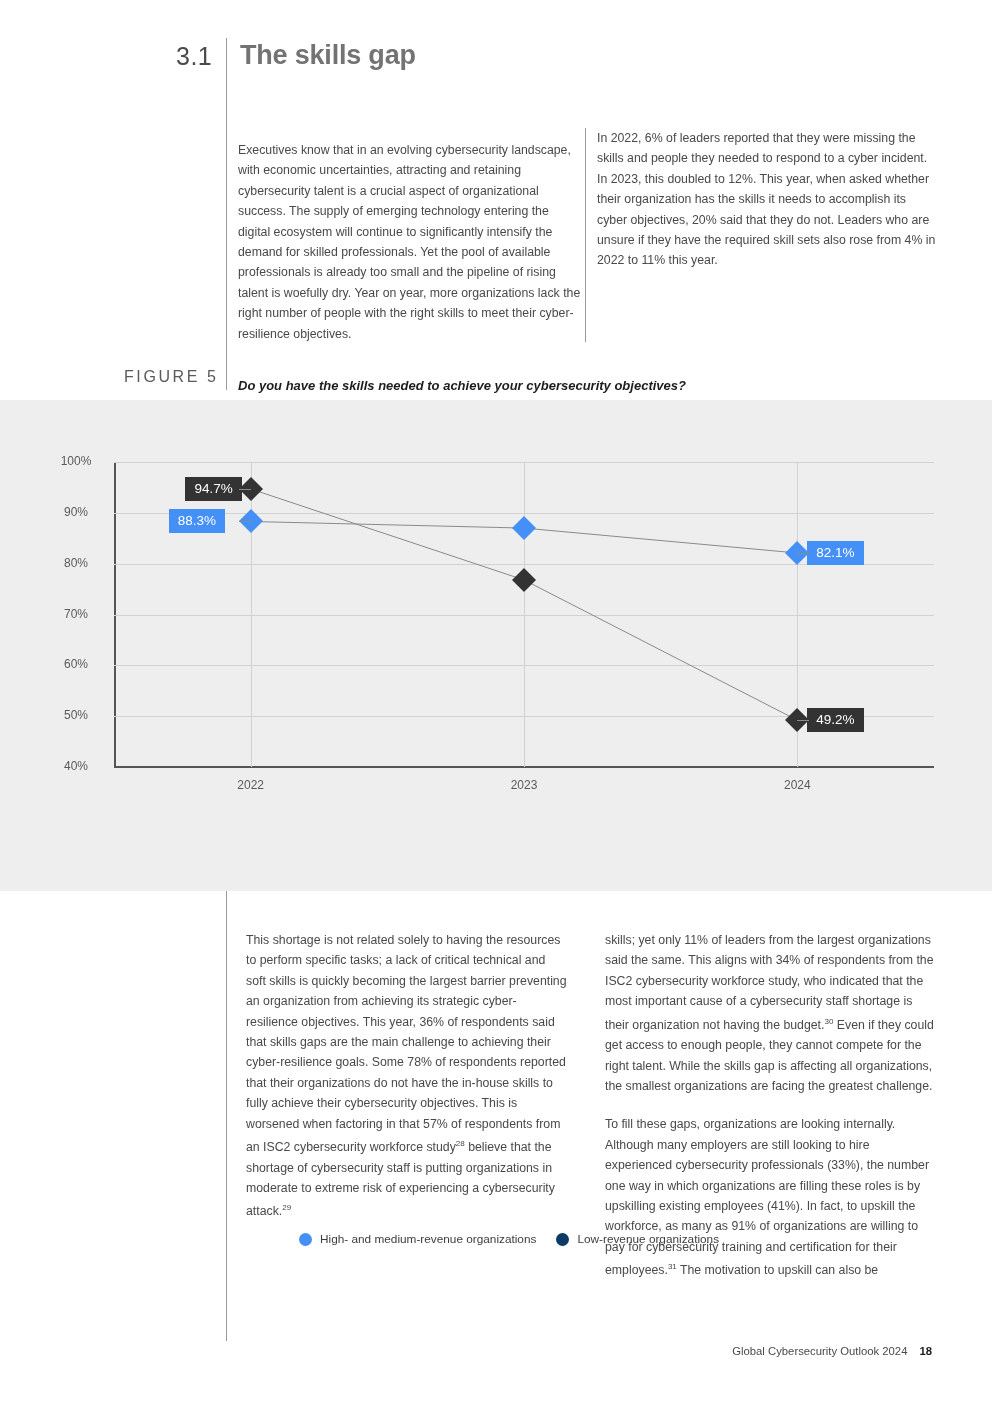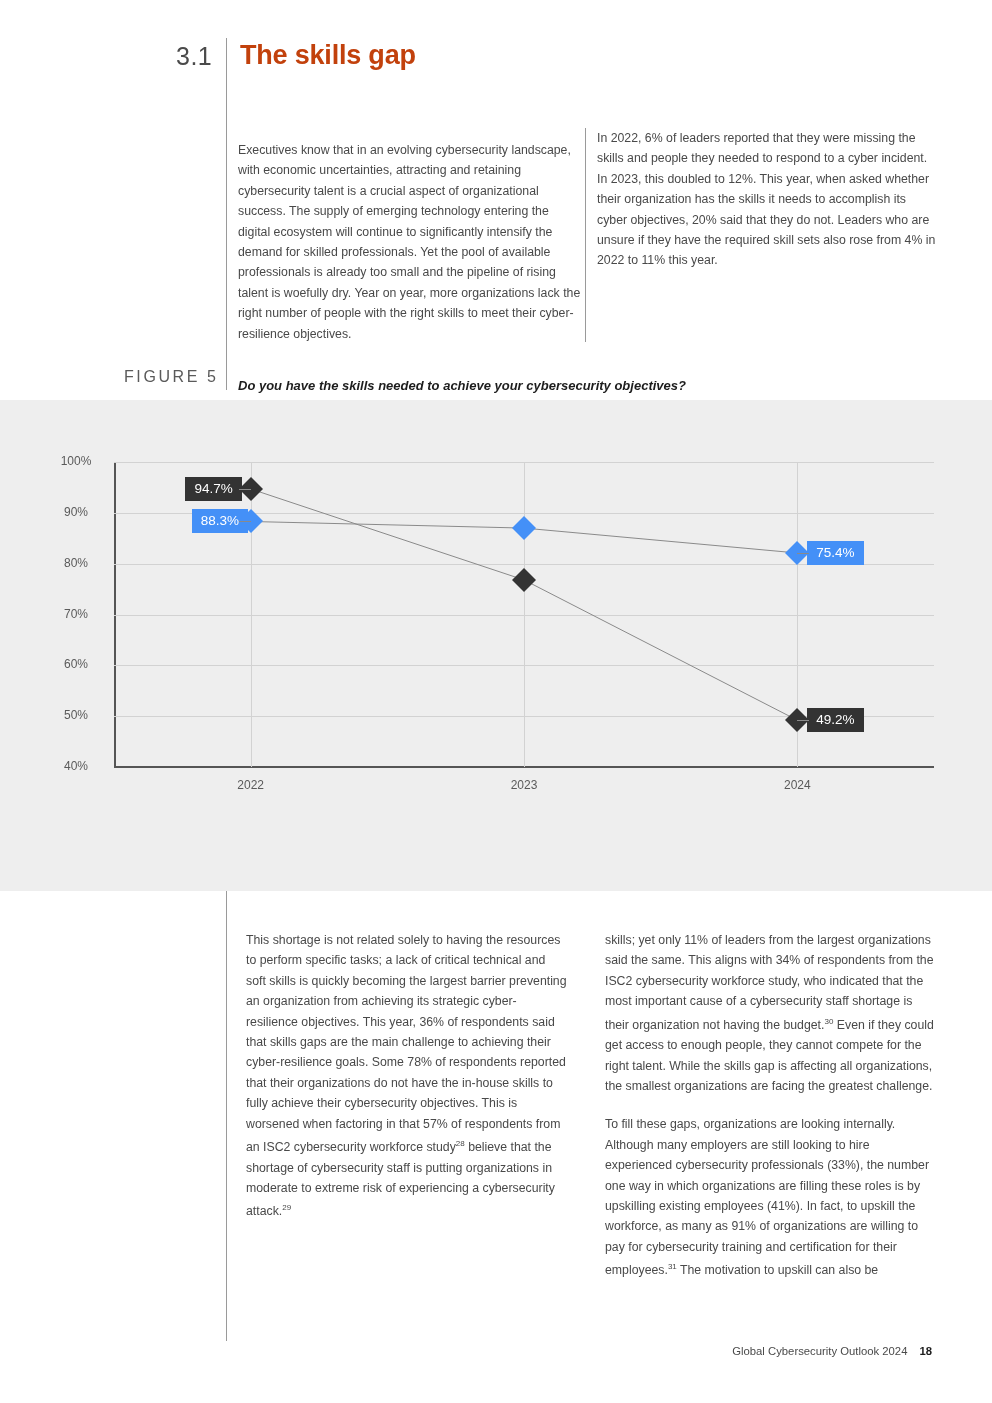--- a/index.html
+++ b/index.html
@@ -15,21 +15,21 @@
   .sec-num {
     position:absolute; left:176px; top:42px;
     font-size:25px; color:#4a4a4a; letter-spacing:0.5px;
   }
   .vrule-main {
     position:absolute; left:226px; top:38px; width:1px; height:352px;
     background:#9a9a9a;
   }
   .sec-title {
     position:absolute; left:240px; top:40px;
-    font-size:27px; font-weight:bold; color:#c2410c; letter-spacing:-0.2px;
+    font-size:27px; font-weight:bold; color:#737373; letter-spacing:-0.2px;
   }
 
   
   .intro { position:absolute; left:0; top:128px; width:992px; }
   .col {
     position:absolute; font-size:12.3px; line-height:20.4px; color:#494949;
   }
   .col p { margin:0 0 14px 0; }
   .col-left  { left:238px; top:12px; width:345px; }
   .col-right { left:597px; top:0px; width:340px; }
@@ -169,35 +169,45 @@
       <div class="xlab" style="left: 250.667px;">2022</div>
       <div class="xlab" style="left: 524px;">2023</div>
       <div class="xlab" style="left: 797.333px;">2024</div>
     </div>
   <svg id="line-layer" style="position:absolute;left:0;top:0;width:992px;height:491px;pointer-events:none;">
       <polyline points="250.66666666666666,121.47500000000002 524,128.08333333333331 797.3333333333334,152.9916666666667" fill="none" stroke="#8a8a8a" stroke-width="1"></polyline>
       <polyline points="250.66666666666666,88.94166666666665 524,179.93333333333334 797.3333333333334,320.23333333333335" fill="none" stroke="#8a8a8a" stroke-width="1"></polyline>
     </svg>
   <div id="marker-layer">
       <div class="marker blue" style="left: 250.667px; top: 121.475px;"></div>
-      <div class="dlabel blue" style="top: 121.475px; right: 744px; text-align: center;">88.3%</div>
+      <div class="dlabel blue" style="top: 121.475px; right: 767px; text-align: center;">88.3%</div>
       <div style="position: absolute; height: 1px; background: rgb(138, 138, 138); top: 121.475px; width: 12px; left: 238.667px;"></div>
       <div class="marker blue" style="left: 524px; top: 128.083px;"></div>
       <div class="marker blue" style="left: 797.333px; top: 152.992px;"></div>
-      <div class="dlabel blue" style="top: 152.992px; left: 807.333px;">75.4%</div>
+      <div class="dlabel blue" style="top: 152.992px; left: 807.333px;">82.1%</div>
       <div style="position: absolute; height: 1px; background: rgb(138, 138, 138); top: 152.992px; width: 12px; left: 797.333px;"></div>
       <div class="marker dark" style="left: 250.667px; top: 88.9417px;"></div>
       <div class="dlabel dark" style="top: 88.9417px; right: 750.333px;">94.7%</div>
       <div style="position: absolute; height: 1px; background: rgb(138, 138, 138); top: 88.9417px; width: 12px; left: 238.667px;"></div>
       <div class="marker dark" style="left: 524px; top: 179.933px;"></div>
       <div class="marker dark" style="left: 797.333px; top: 320.233px;"></div>
       <div class="dlabel dark" style="top: 320.233px; left: 807.333px;">49.2%</div>
       <div style="position: absolute; height: 1px; background: rgb(138, 138, 138); top: 320.233px; width: 12px; left: 797.333px;"></div>
     </div>
 
+  <div class="legend">
+    <div class="lg-item">
+      <span class="lg-dot blue"></span>
+      <span class="lg-text">High- and medium-revenue organizations</span>
+    </div>
+    <div class="lg-item">
+      <span class="lg-dot navy"></span>
+      <span class="lg-text">Low-revenue organizations</span>
+    </div>
+  </div>
 </div>
 
 <div class="vrule-bottom"></div>
 <div class="bottom">
   <div class="bcol bcol-left">
     <p><span>This shortage is not related solely to having the resources to perform specific tasks; a lack of critical technical and soft skills is quickly becoming the largest barrier preventing an organization from achieving its strategic cyber-resilience objectives. This year, 36% of respondents said that skills gaps are the main challenge to achieving their cyber-resilience goals. Some 78% of respondents reported that their organizations do not have the in-house skills to fully achieve their cybersecurity objectives. This is worsened when factoring in that 57% of respondents from an ISC2 cybersecurity workforce study</span><sup>28</sup><span> believe that the shortage of cybersecurity staff is putting organizations in moderate to extreme risk of experiencing a cybersecurity attack.</span><sup>29</sup></p>
   </div>
   <div class="bcol bcol-right">
     <p><span>skills; yet only 11% of leaders from the largest organizations said the same. This aligns with 34% of respondents from the ISC2 cybersecurity workforce study, who indicated that the most important cause of a cybersecurity staff shortage is their organization not having the budget.</span><sup>30</sup><span> Even if they could get access to enough people, they cannot compete for the right talent. While the skills gap is affecting all organizations, the smallest organizations are facing the greatest challenge.</span></p>
     <p><span>To fill these gaps, organizations are looking internally. Although many employers are still looking to hire experienced cybersecurity professionals (33%), the number one way in which organizations are filling these roles is by upskilling existing employees (41%). In fact, to upskill the workforce, as many as 91% of organizations are willing to pay for cybersecurity training and certification for their employees.</span><sup>31</sup><span> The motivation to upskill can also be</span></p>

